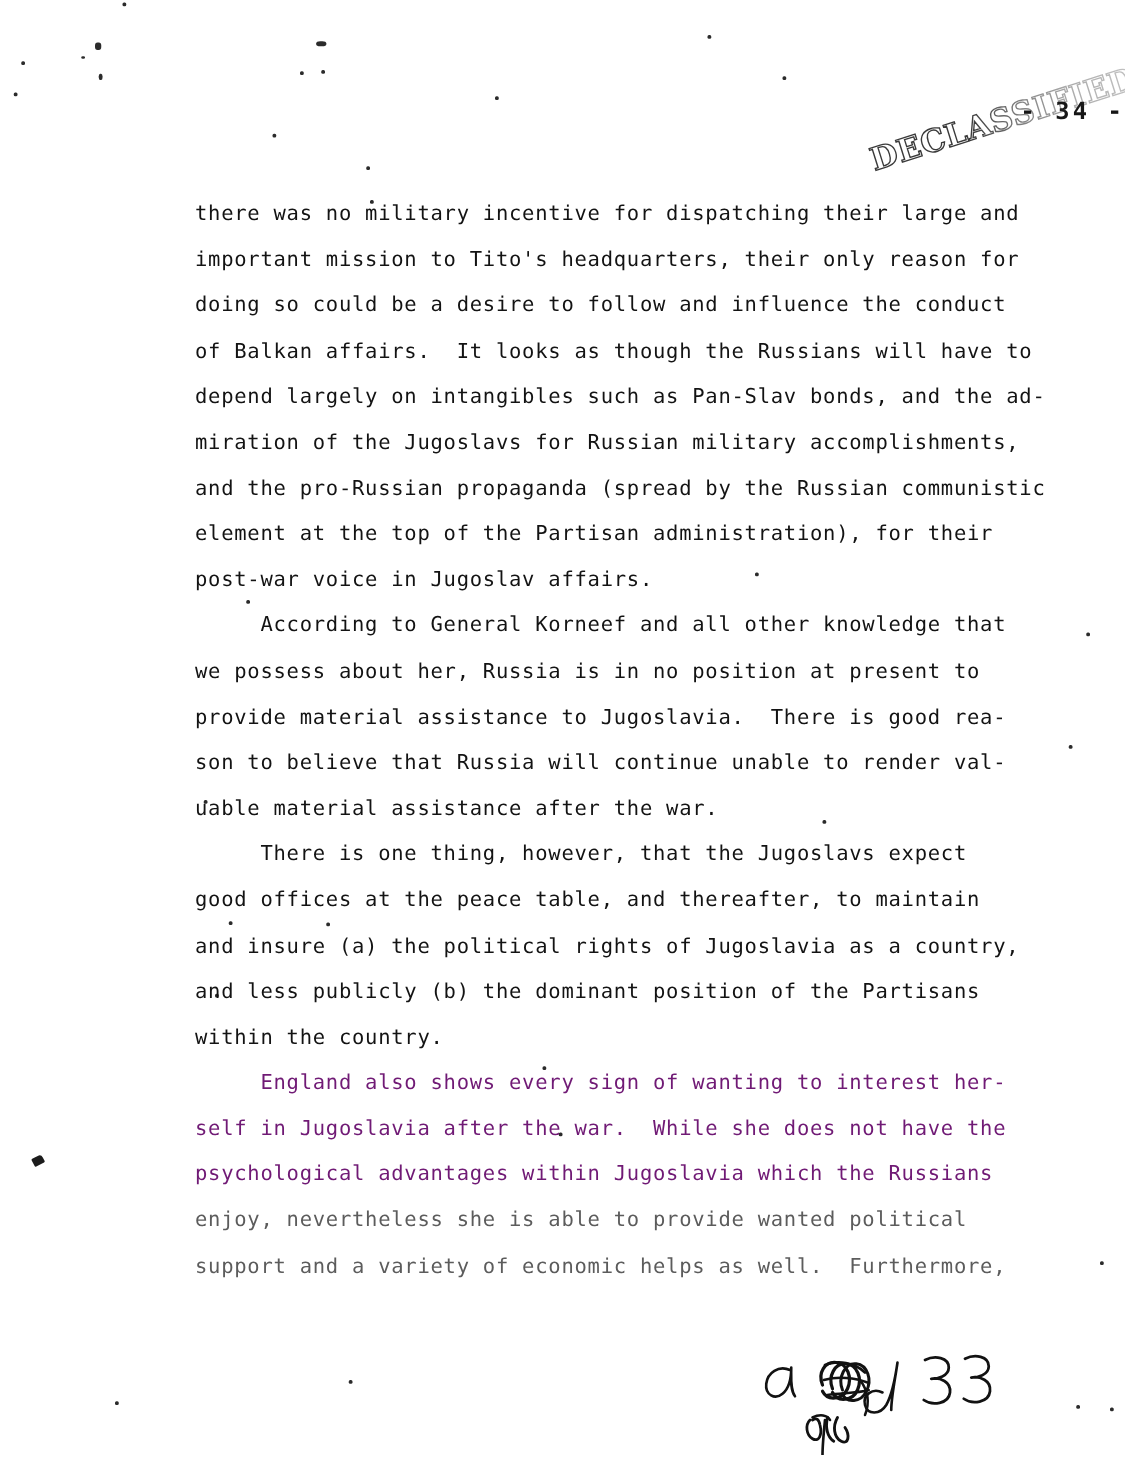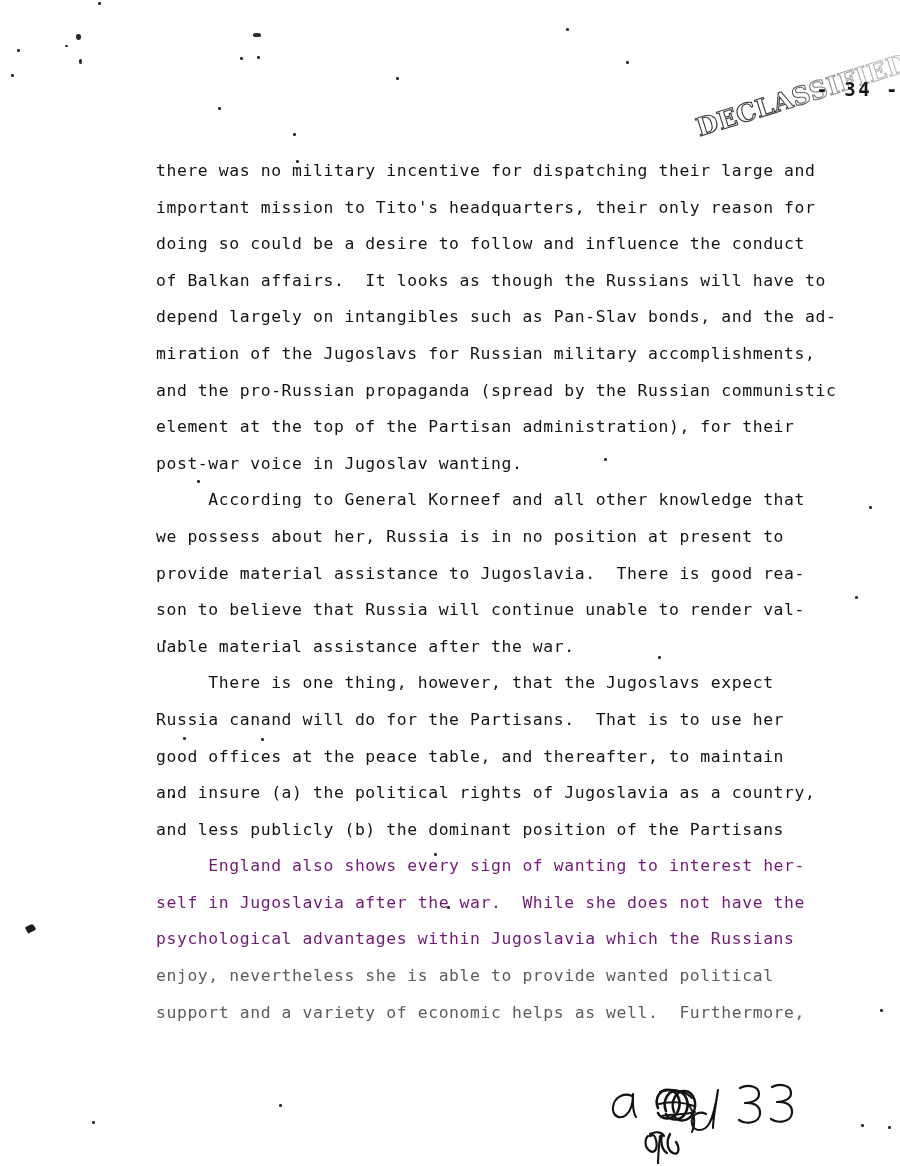--- a/index.html
+++ b/index.html
@@ -159,31 +159,31 @@
 
   <div class="body-text">
     <div class="line">there was no military incentive for dispatching their large and</div>
     <div class="line">important mission to Tito's headquarters, their only reason for</div>
     <div class="line">doing so could be a desire to follow and influence the conduct</div>
     <div class="line">of Balkan affairs.  It looks as though the Russians will have to</div>
     <div class="line">depend largely on intangibles such as Pan-Slav bonds, and the ad-</div>
     <div class="line">miration of the Jugoslavs for Russian military accomplishments,</div>
     <div class="line">and the pro-Russian propaganda (spread by the Russian communistic</div>
     <div class="line">element at the top of the Partisan administration), for their</div>
-    <div class="line">post-war voice in Jugoslav wanting.</div>
+    <div class="line">post-war voice in Jugoslav affairs.</div>
     <div class="line">     According to General Korneef and all other knowledge that</div>
     <div class="line">we possess about her, Russia is in no position at present to</div>
     <div class="line">provide material assistance to Jugoslavia.  There is good rea-</div>
     <div class="line">son to believe that Russia will continue unable to render val-</div>
     <div class="line">uable material assistance after the war.</div>
     <div class="line">     There is one thing, however, that the Jugoslavs expect</div>
-    <div class="line">Russia canand will do for the Partisans.  That is to use her</div>
     <div class="line">good offices at the peace table, and thereafter, to maintain</div>
     <div class="line">and insure (a) the political rights of Jugoslavia as a country,</div>
     <div class="line">and less publicly (b) the dominant position of the Partisans</div>
+    <div class="line">within the country.</div>
     <div class="line faint">     England also shows every sign of wanting to interest her-</div>
     <div class="line faint">self in Jugoslavia after the war.  While she does not have the</div>
     <div class="line faint">psychological advantages within Jugoslavia which the Russians</div>
     <div class="line fainter">enjoy, nevertheless she is able to provide wanted political</div>
     <div class="line fainter">support and a variety of economic helps as well.  Furthermore,</div>
   </div>
 
   <div class="handwriting">
     <svg width="230" height="86" viewBox="0 0 230 86" fill="none" xmlns="http://www.w3.org/2000/svg">
       <g stroke="#121212" fill="none" stroke-linecap="round" stroke-linejoin="round">

